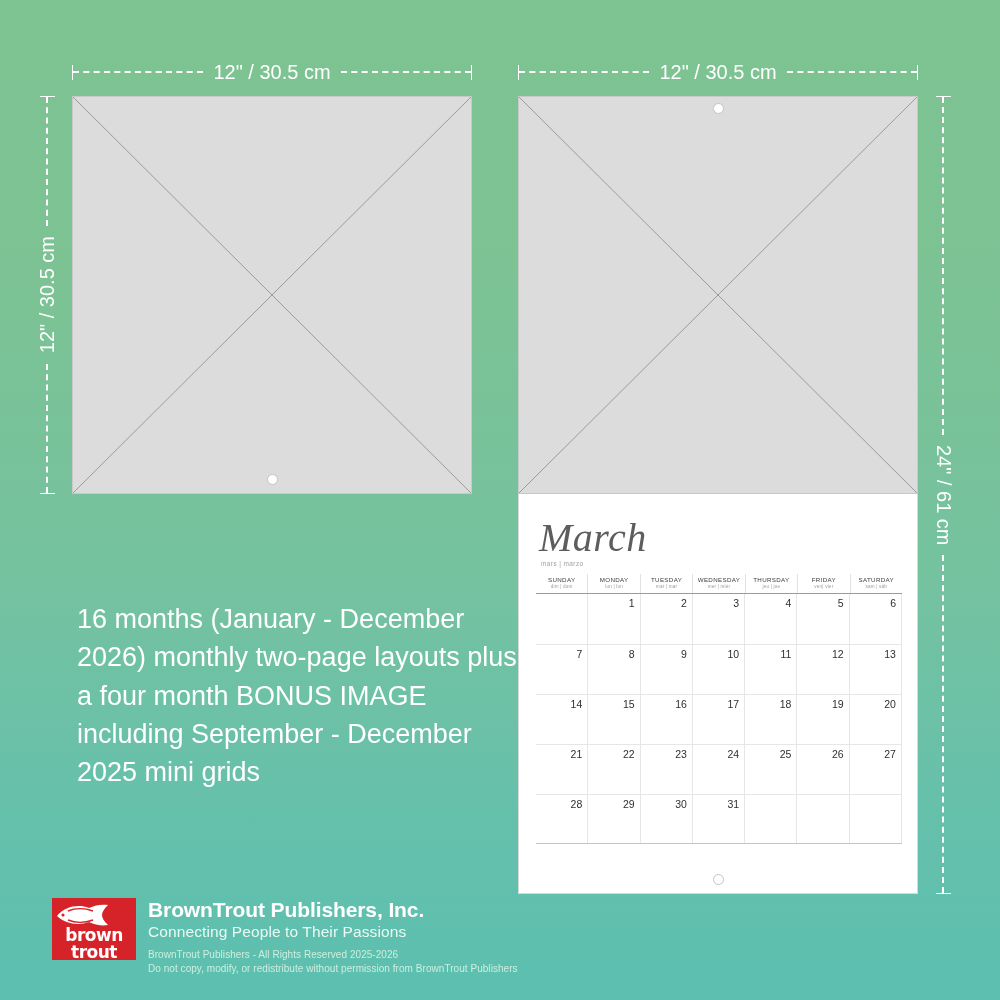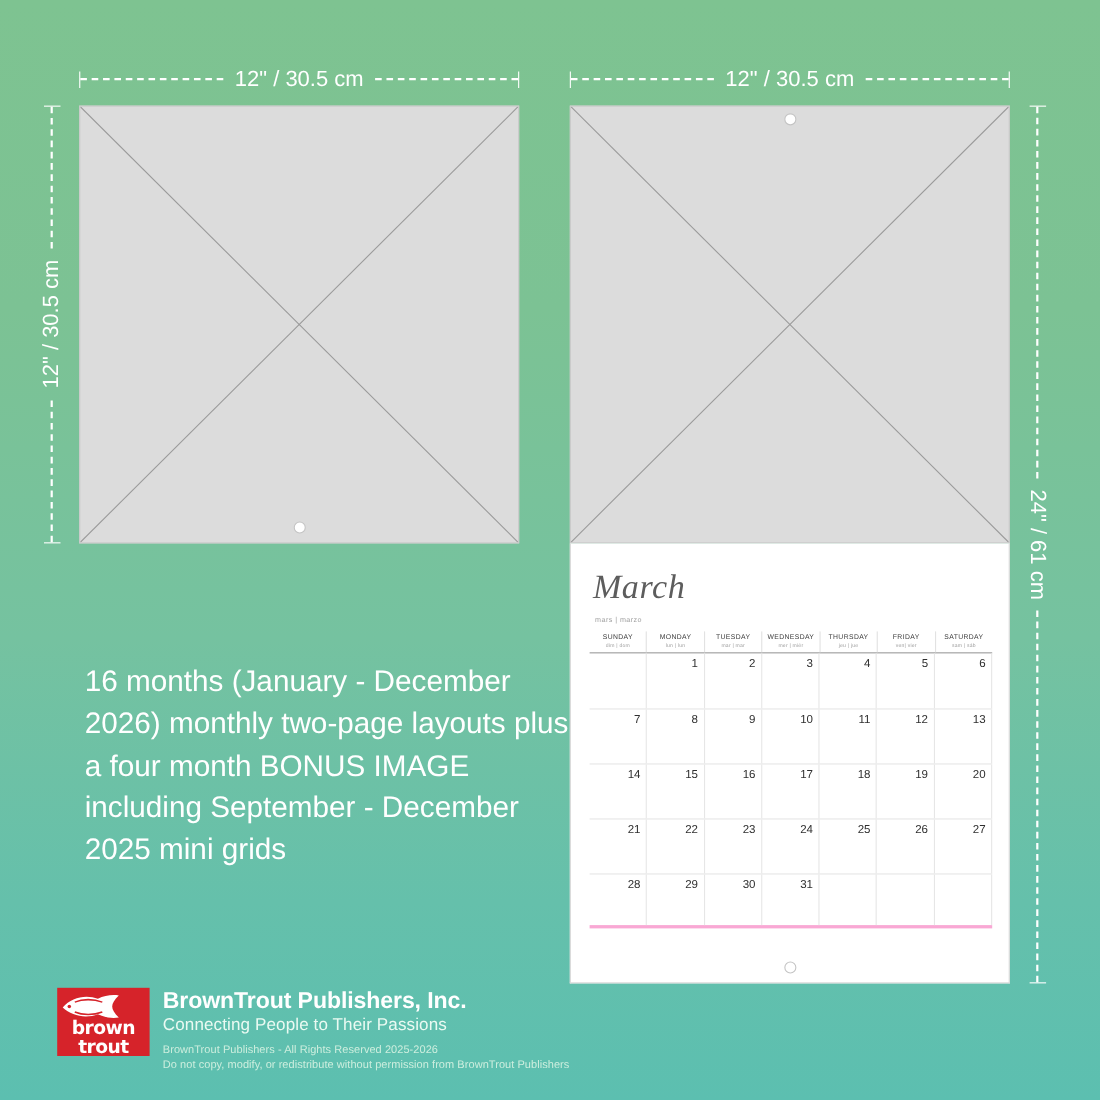--- a/index.html
+++ b/index.html
@@ -55,21 +55,21 @@
     background: #ffffff;
     border: 1px solid #d8d8d8;
     border-top: none;
   }
 
   .month-name {
     position: absolute;
     left: 20px;
     top: 24px;
     font-family: "Liberation Serif", serif;
-    font-size: 31px;
+    font-size: 40px;
     font-style: italic;
     letter-spacing: .5px;
     color: #5d5d5d;
     line-height: 1;
   }
 
   .month-sub {
     position: absolute;
     left: 22px;
     top: 66px;
@@ -104,21 +104,21 @@
   }
   .dow-sub {
     font-size: 4.6px;
     letter-spacing: .2px;
     color: #9d9d9d;
     line-height: 1.3;
   }
 
   .week { display: flex; width: 100%; height: 50px; }
   .week + .week { border-top: 1px solid #e6e6e6; }
-  .week:last-child { border-bottom: 3px solid #f9a8d4; }
+  .week:last-child { border-bottom: 1px solid #f9a8d4; }
 
   .day {
     flex: 1 1 0;
     position: relative;
     border-left: 1px solid #e6e6e6;
   }
   .day:first-child { border-left: none; }
   .day:last-child  { border-right: 1px solid #e6e6e6; }
 
   .daynum {

